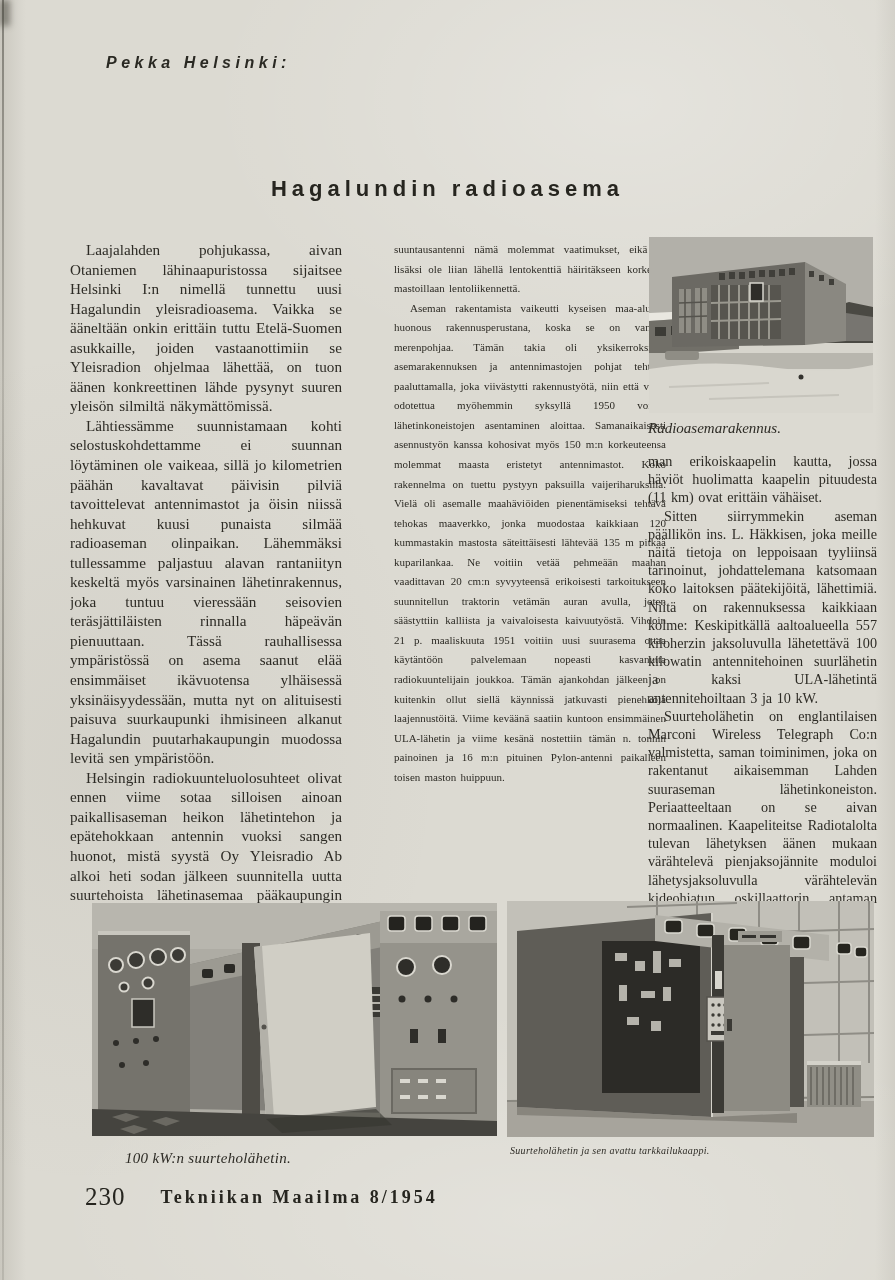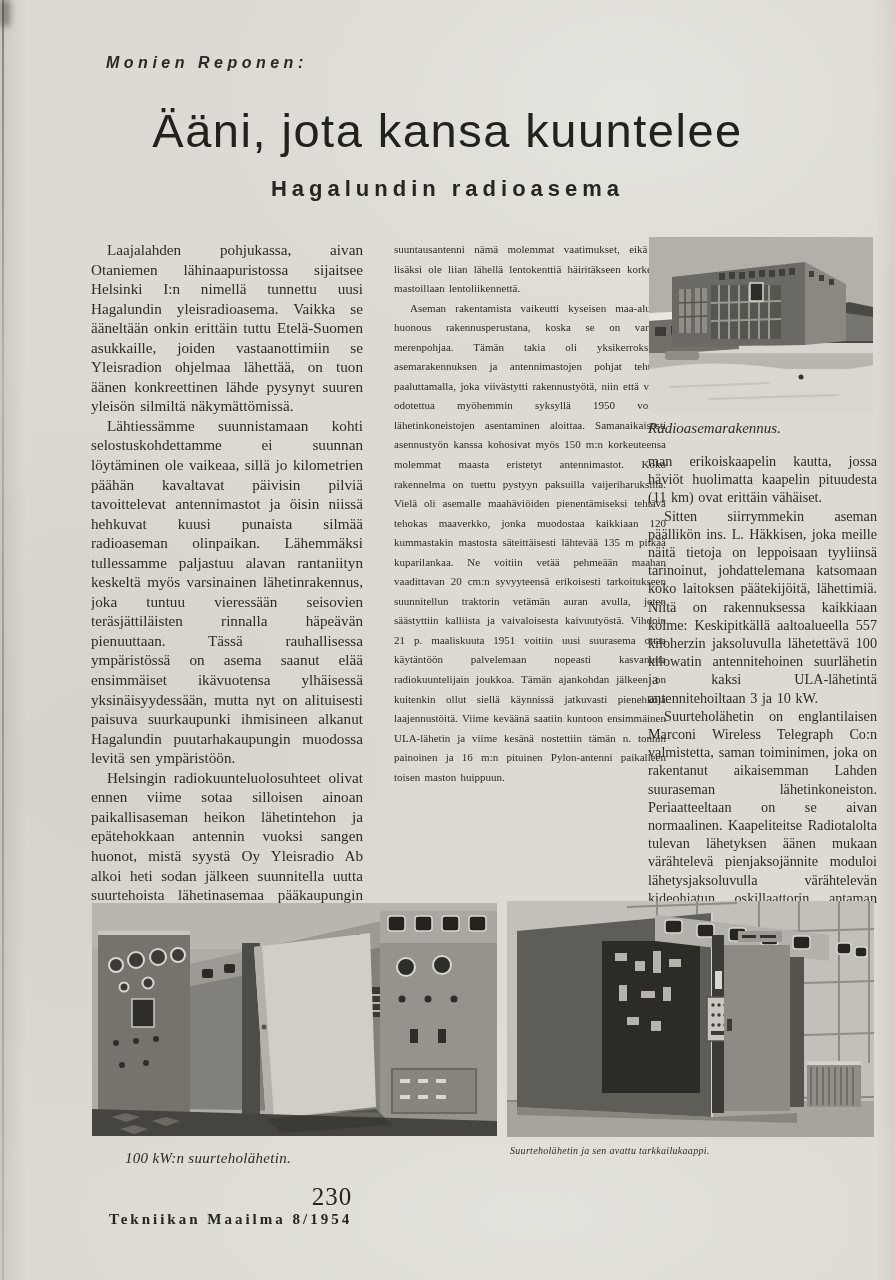--- a/index.html
+++ b/index.html
@@ -22,45 +22,44 @@
     font-size:16px;letter-spacing:4.5px;color:#2a2923;}
   .title{position:absolute;left:0;width:100%;top:103px;text-align:center;
     font-family:"Liberation Sans","DejaVu Sans",sans-serif;font-weight:400;
     font-size:47px;letter-spacing:1.5px;color:#22211d;}
   .subtitle{position:absolute;left:0;width:100%;top:176px;text-align:center;
     font-family:"Liberation Sans","DejaVu Sans",sans-serif;font-weight:700;
     font-size:22px;letter-spacing:5px;color:#26251f;}
   .col{position:absolute;top:240px;text-align:justify;overflow:hidden;}
   .col p{margin:0;text-indent:16px;}
   .col p.cont{text-indent:0;}
-  .col1{left:91px;width:272px;height:668px;font-size:15.2px;line-height:19.55px;word-spacing:1.5px;}
+  .col1{left:70px;width:272px;height:668px;font-size:15.2px;line-height:19.55px;word-spacing:1.5px;}
   .col2{left:374px;width:272px;height:668px;font-size:11px;line-height:19.55px;word-spacing:1.5px;margin-left:20px;}
   .col3{left:648px;top:452px;width:229px;height:456px;font-size:14.2px;line-height:18.2px;word-spacing:1px;}
   .photo{position:absolute;overflow:hidden;background:#a9a7a0;}
   .photo svg{display:block;}
   .photo-station{left:649px;top:237px;width:224px;height:176px;}
   .caption{position:absolute;font-style:italic;color:#2d2b25;text-align:left;}
   .caption-station{left:648px;top:420px;width:229px;font-size:15px;}
   .photo-left{left:92px;top:903px;width:405px;height:233px;}
   .photo-right{left:507px;top:901px;width:367px;height:236px;}
   .caption-left{left:125px;top:1150px;width:350px;font-size:15px;letter-spacing:.3px;}
   .caption-right{left:510px;top:1145px;width:364px;font-size:10px;letter-spacing:.3px;}
-  .footer{position:absolute;left:74px;top:1183px;display:flex;align-items:flex-end;flex-direction:column;}
+  .footer{position:absolute;left:85px;top:1183px;display:flex;align-items:center;}
   .page-number{font-size:25px;color:#26251f;letter-spacing:1px;}
-  .magazine{margin-left:35px;font-size:15px;font-weight:700;letter-spacing:3px;color:#26251f;}
+  .magazine{margin-left:35px;font-size:18px;font-weight:700;letter-spacing:3px;color:#26251f;}
 </style>
 </head>
 <body>
 
 <div class="page">
   <div class="page-edge"></div>
   <div class="corner-smudge"></div>
 
-  <div class="author">Monien Reponen:</div>
-  <div class="title">Ääni, jota kansa kuuntelee</div>
+  <div class="author">Pekka Helsinki:</div>
   <div class="subtitle">Hagalundin radioasema</div>
 
   <div class="col col1">
     <p>Laajalahden pohjukassa, aivan Otaniemen lähinaapuristossa sijaitsee Helsinki I:n nimellä tunnettu uusi Hagalundin yleisradioasema. Vaikka se ääneltään onkin erittäin tuttu Etelä-Suomen asukkaille, joiden vastaanottimiin se Yleisradion ohjelmaa lähettää, on tuon äänen konkreettinen lähde pysynyt suuren yleisön silmiltä näkymättömissä.</p>
     <p>Lähtiessämme suunnistamaan kohti selostuskohdettamme ei suunnan löytäminen ole vaikeaa, sillä jo kilometrien päähän kavaltavat päivisin pilviä tavoittelevat antennimastot ja öisin niissä hehkuvat kuusi punaista silmää radioaseman olinpaikan. Lähemmäksi tullessamme paljastuu alavan rantaniityn keskeltä myös varsinainen lähetinrakennus, joka tuntuu vieressään seisovien teräsjättiläisten rinnalla häpeävän pienuuttaan. Tässä rauhallisessa ympäristössä on asema saanut elää ensimmäiset ikävuotensa ylhäisessä yksinäisyydessään, mutta nyt on alituisesti paisuva suurkaupunki ihmisineen alkanut Hagalundin puutarhakaupungin muodossa levitä sen ympäristöön.</p>
     <p>Helsingin radiokuunteluolosuhteet olivat ennen viime sotaa silloisen ainoan paikallisaseman heikon lähetintehon ja epätehokkaan antennin vuoksi sangen huonot, mistä syystä Oy Yleisradio Ab alkoi heti sodan jälkeen suunnitella uutta suurtehoista lähetinasemaa pääkaupungin ympäristöön. Monien harkintojen jälkeen päädyttiin nykyisen aseman paikalle, josta hankittiin tarpeellinen maa-alue. Paikan valintaan kaupungin länsipuolelta vaikutti pääasiallisesti se, että erään samalla jaksolla lähettävän sveitsiläisen aseman häiritsemisen välttämiseksi säteily lounaissuuntaan on saatava mahdollisimman vähäiseksi ja toisaalta Helsingin suuntaan tehokkaaksi. Nykyiseltä paikaltaan täyttää aseman</p>
   </div>
 
   <div class="col col2">
     <p class="cont">suuntausantenni nämä molemmat vaatimukset, eikä se lisäksi ole liian lähellä lentokenttiä häiritäkseen korkeilla mastoillaan lentoliikennettä.</p>

